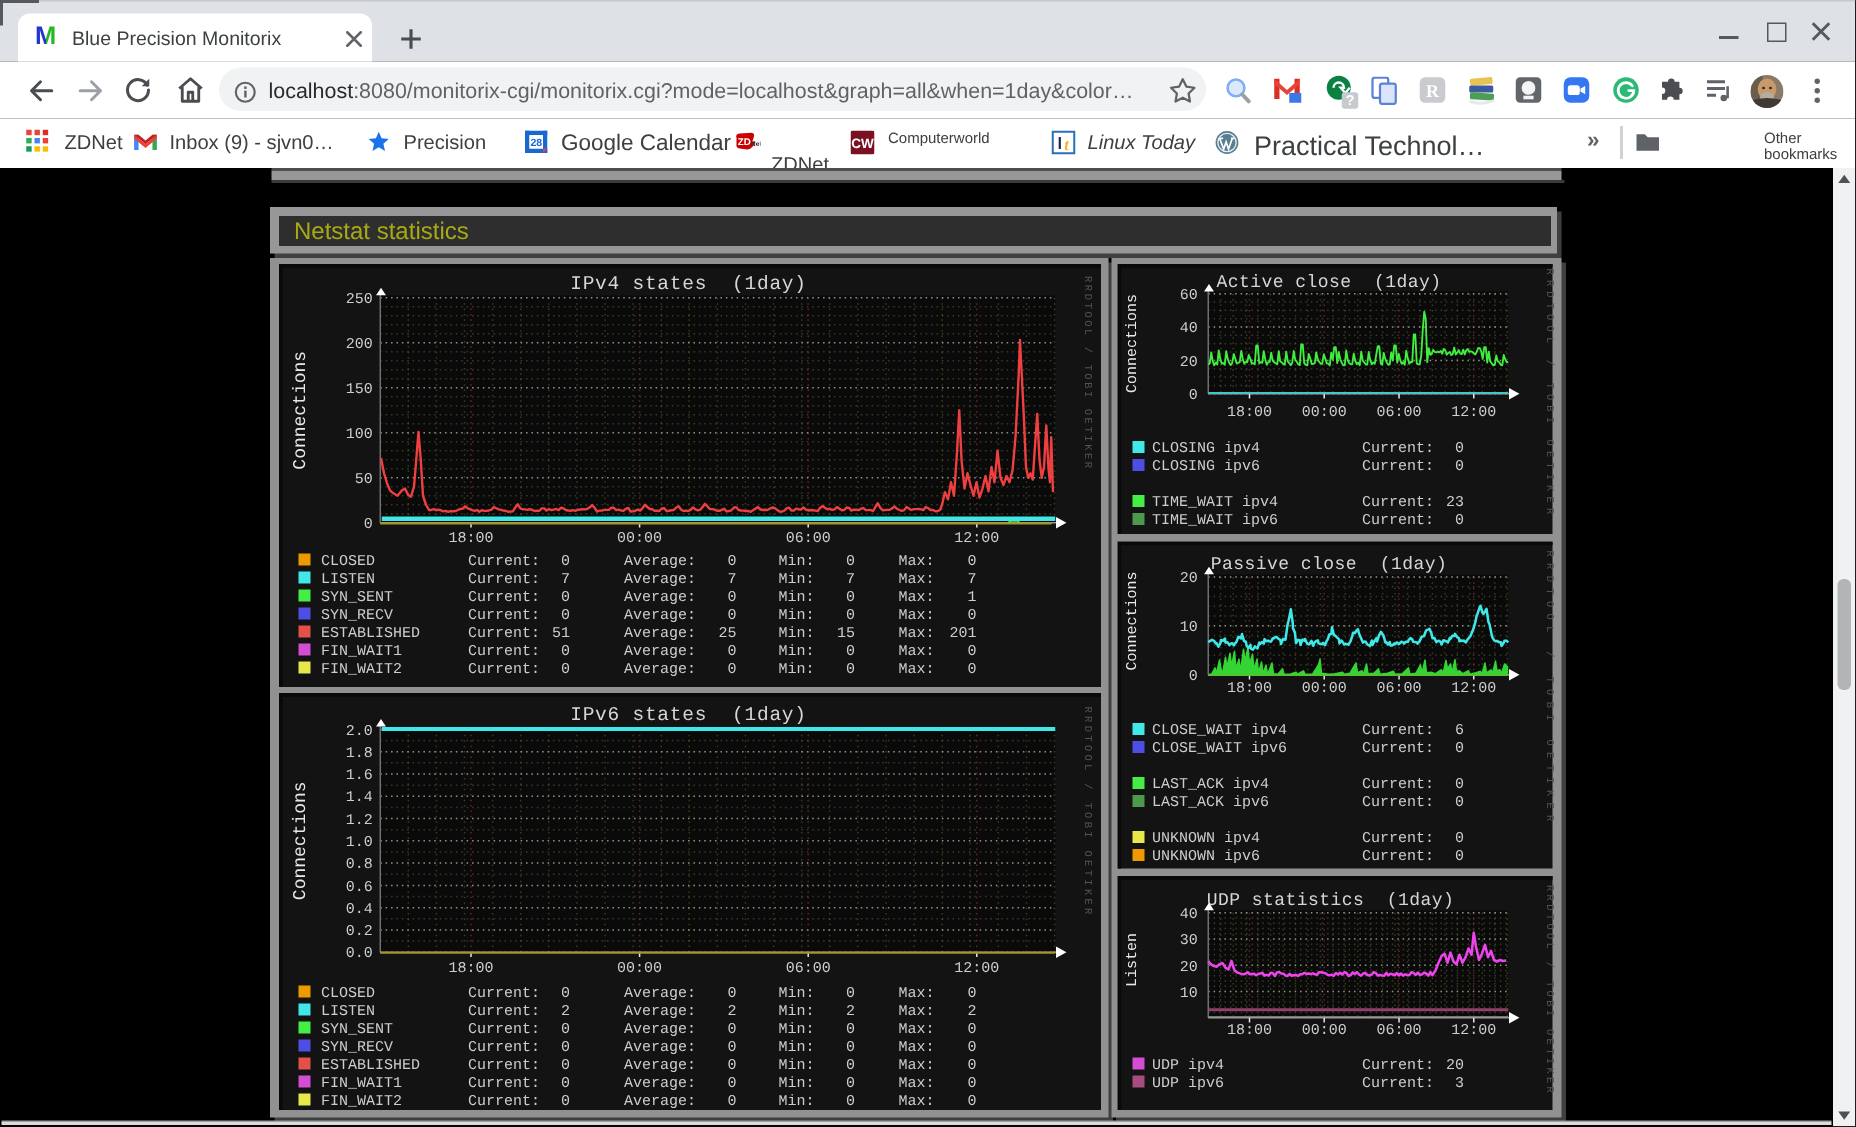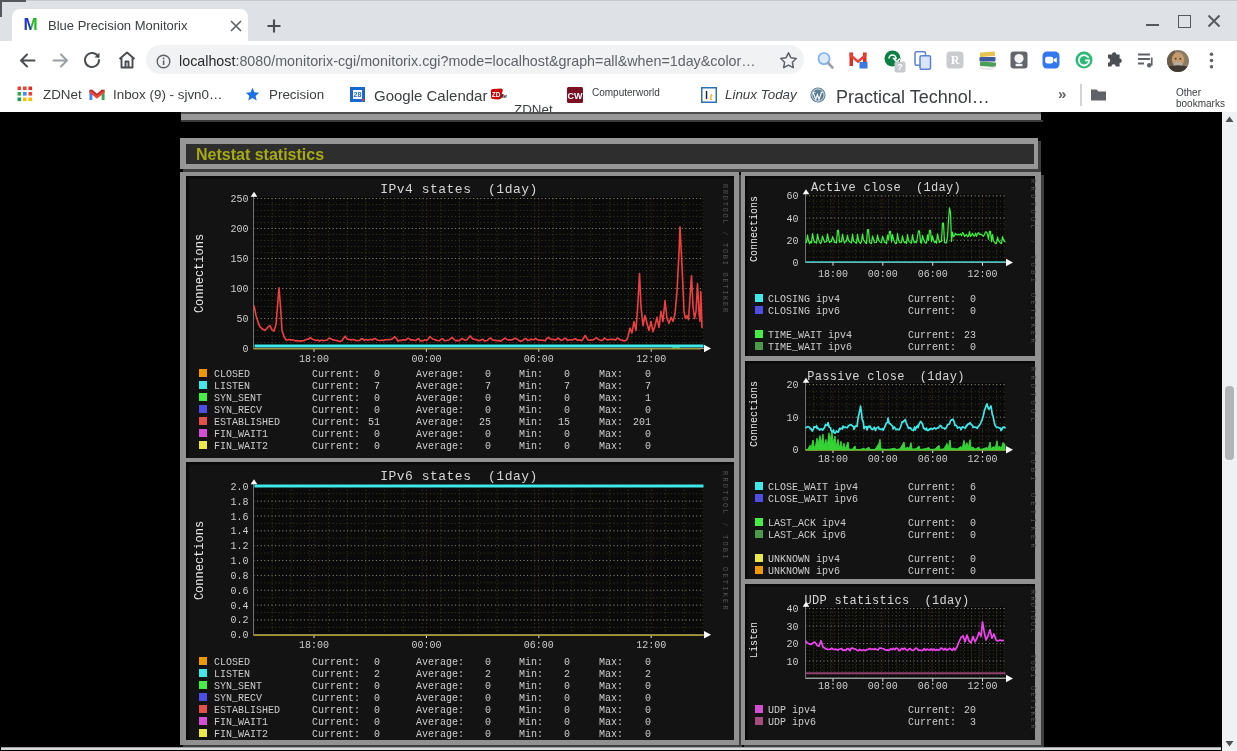--- a/index.html
+++ b/index.html
@@ -201,21 +201,21 @@
 <div class="abs" style="left:1176px;top:87px;font-size:10px;color:#3c4043;">Other bookmarks</div>
 
 <div class="abs" style="left:0;top:112px;width:1222px;height:639px;background:#000;"></div>
 
 <div class="abs" style="left:181px;top:112px;width:860px;height:1.5px;background:#4e4e4e;"></div>
 <div class="abs" style="left:181px;top:113.5px;width:860px;height:6.5px;background:#979797;"></div>
 <div class="abs" style="left:181px;top:120px;width:862px;height:2px;background:#3a3a3a;"></div>
 
 <div class="abs" style="left:180px;top:138px;width:858px;height:31px;background:#979797;box-shadow:3px 3px 0 #3f3f3f;"></div>
 <div class="abs" style="left:186px;top:144px;width:848px;height:19.5px;background:#2e2e2e;"></div>
-<div class="abs" style="left:196px;top:146px;font-size:16px;font-weight:bold;color:#a8aa14;">Netstat statistics</div>
+<div class="abs" style="left:196px;top:146px;font-size:16px;font-weight:normal;color:#a8aa14;">Netstat statistics</div>
 
 <div class="abs" style="left:180px;top:172px;width:559px;height:573px;background:#919191;box-shadow:3px 3px 0 #3f3f3f;"></div>
 <div class="abs" style="left:186px;top:176px;width:548px;height:282px;background:#131313;box-shadow:inset 2.5px 2.5px 0 rgba(0,0,0,0.5);"></div>
 <div class="abs" style="left:186px;top:462px;width:548px;height:278px;background:#131313;box-shadow:inset 2.5px 2.5px 0 rgba(0,0,0,0.5);"></div>
 
 <div class="abs" style="left:741px;top:172px;width:300px;height:573px;background:#919191;box-shadow:3px 3px 0 #3f3f3f;"></div>
 <div class="abs" style="left:745px;top:176px;width:290px;height:180px;background:#131313;box-shadow:inset 2.5px 2.5px 0 rgba(0,0,0,0.5);"></div>
 <div class="abs" style="left:745px;top:361px;width:290px;height:218px;background:#131313;box-shadow:inset 2.5px 2.5px 0 rgba(0,0,0,0.5);"></div>
 <div class="abs" style="left:745px;top:584px;width:290px;height:156px;background:#131313;box-shadow:inset 2.5px 2.5px 0 rgba(0,0,0,0.5);"></div>
 

